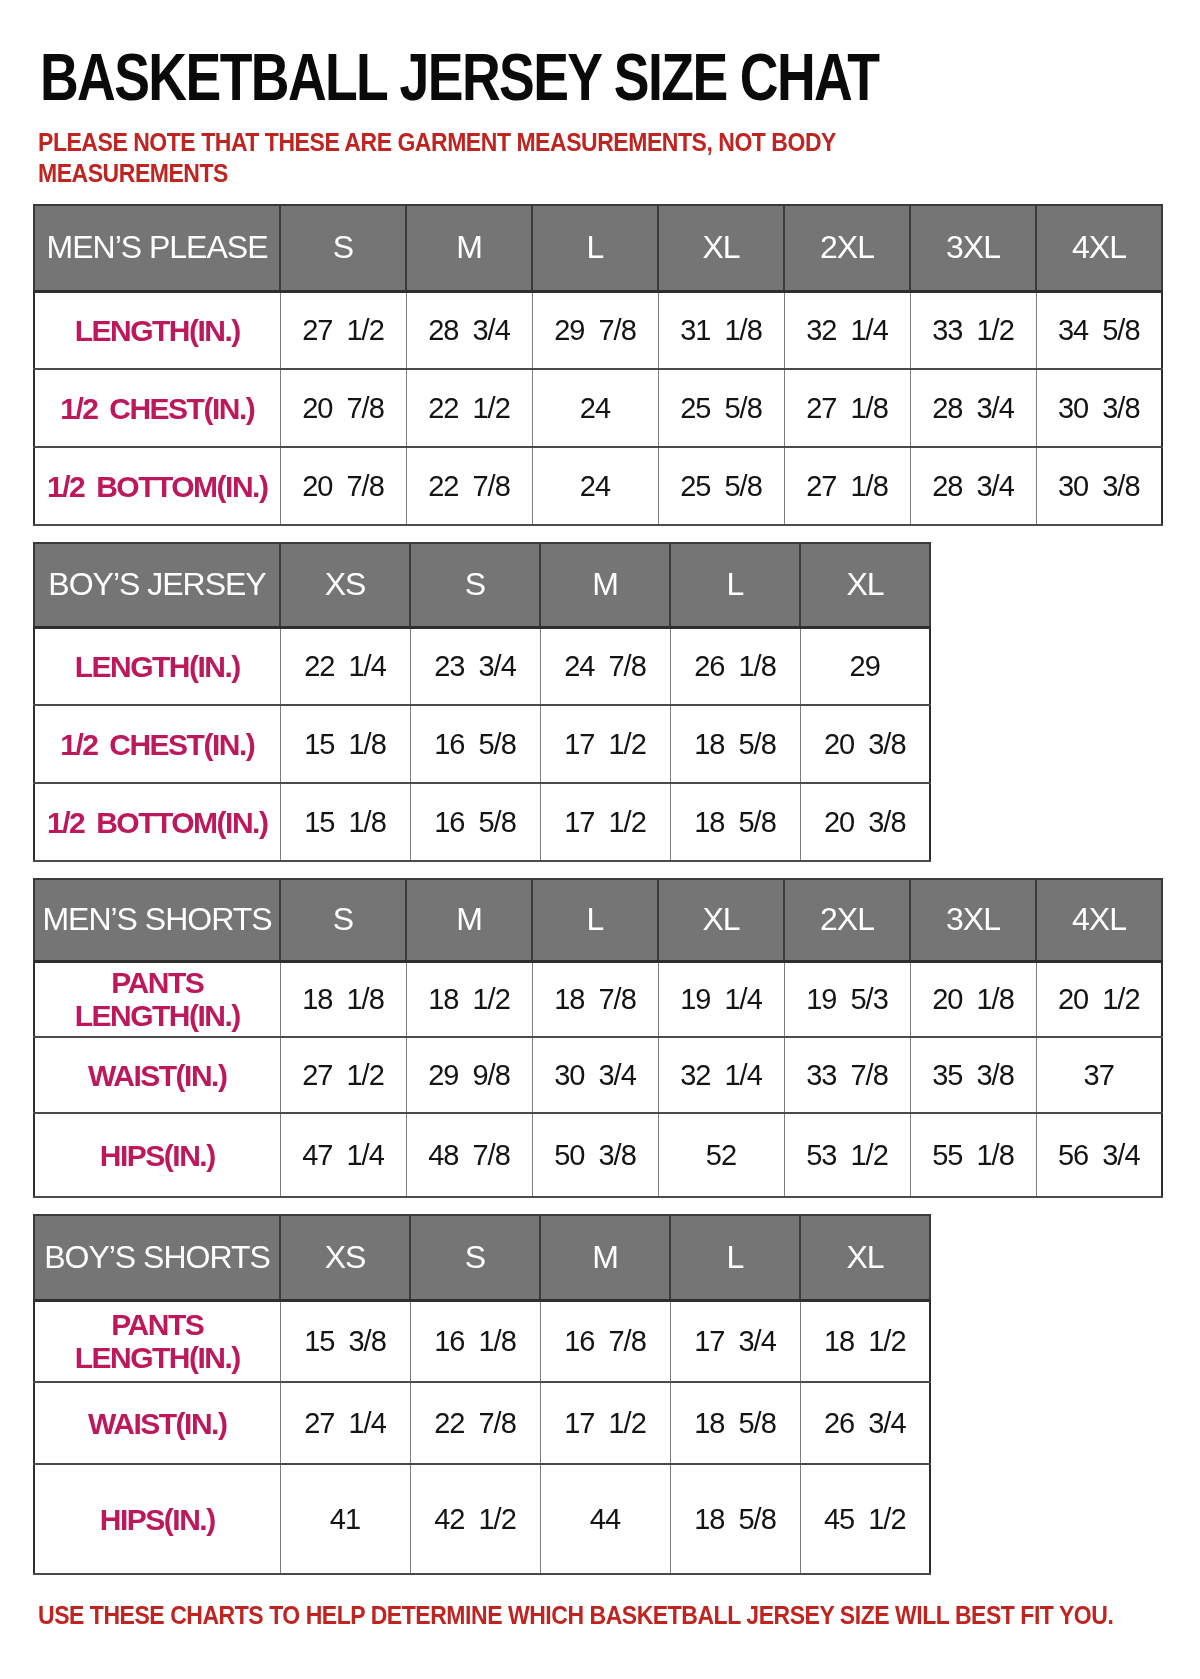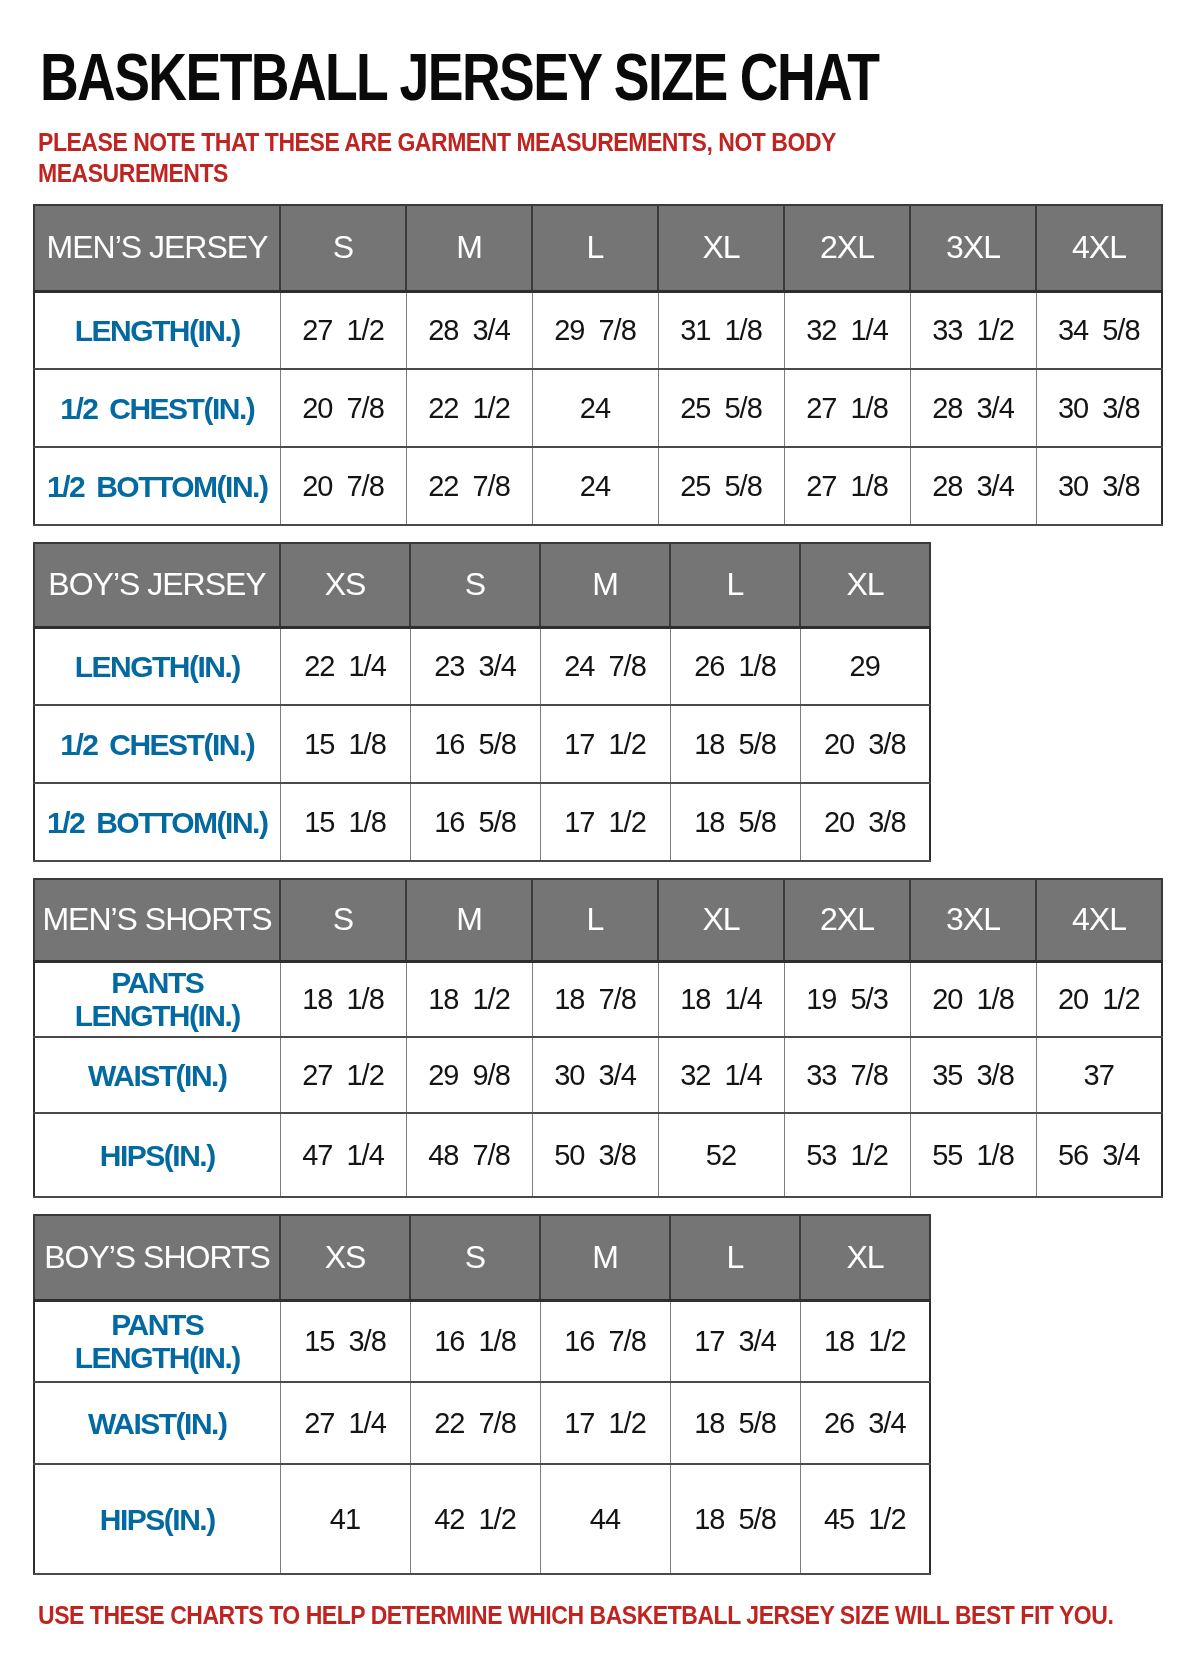--- a/index.html
+++ b/index.html
@@ -77,21 +77,21 @@
     padding:0 2px;
     color:#141414;
   }
   table.size-table td.row-label{
     font-weight:bold;
     font-size:30px;
     letter-spacing:-1.5px;
     word-spacing:5px;
     white-space:pre-line;
     line-height:1.1;
-    color:#0369a1;
+    color:#be185d;
   }
 
   
   #tbl0 th{height:86px;} #tbl0 td{height:78px;}
   #tbl1 th{height:84px;} #tbl1 td{height:78px;}
   #tbl2 th{height:82px;} #tbl2 td{height:76px;} #tbl2 tr.r2 td{height:84px;}
   #tbl3 th{height:85px;} #tbl3 td{height:82px;} #tbl3 tr.r2 td{height:110px;}
 
   .footer{
     margin:26px 0 30px 38px;
@@ -121,21 +121,21 @@
           <col style="width: 126px;">
           <col style="width: 126px;">
           <col style="width: 126px;">
           <col style="width: 126px;">
           <col style="width: 126px;">
           <col style="width: 126px;">
           <col style="width: 126px;">
         </colgroup>
         <thead>
           <tr>
-            <th>MEN’S JERSEY</th>
+            <th>MEN’S PLEASE</th>
             <th>S</th>
             <th>M</th>
             <th>L</th>
             <th>XL</th>
             <th>2XL</th>
             <th>3XL</th>
             <th>4XL</th>
           </tr>
         </thead>
         <tbody>
@@ -240,21 +240,21 @@
             <th>4XL</th>
           </tr>
         </thead>
         <tbody>
           <tr class="r0">
             <td class="row-label">PANTS
 LENGTH(IN.)</td>
             <td>18 1/8</td>
             <td>18 1/2</td>
             <td>18 7/8</td>
-            <td>18 1/4</td>
+            <td>19 1/4</td>
             <td>19 5/3</td>
             <td>20 1/8</td>
             <td>20 1/2</td>
           </tr>
           <tr class="r1">
             <td class="row-label">WAIST(IN.)</td>
             <td>27 1/2</td>
             <td>29 9/8</td>
             <td>30 3/4</td>
             <td>32 1/4</td>

